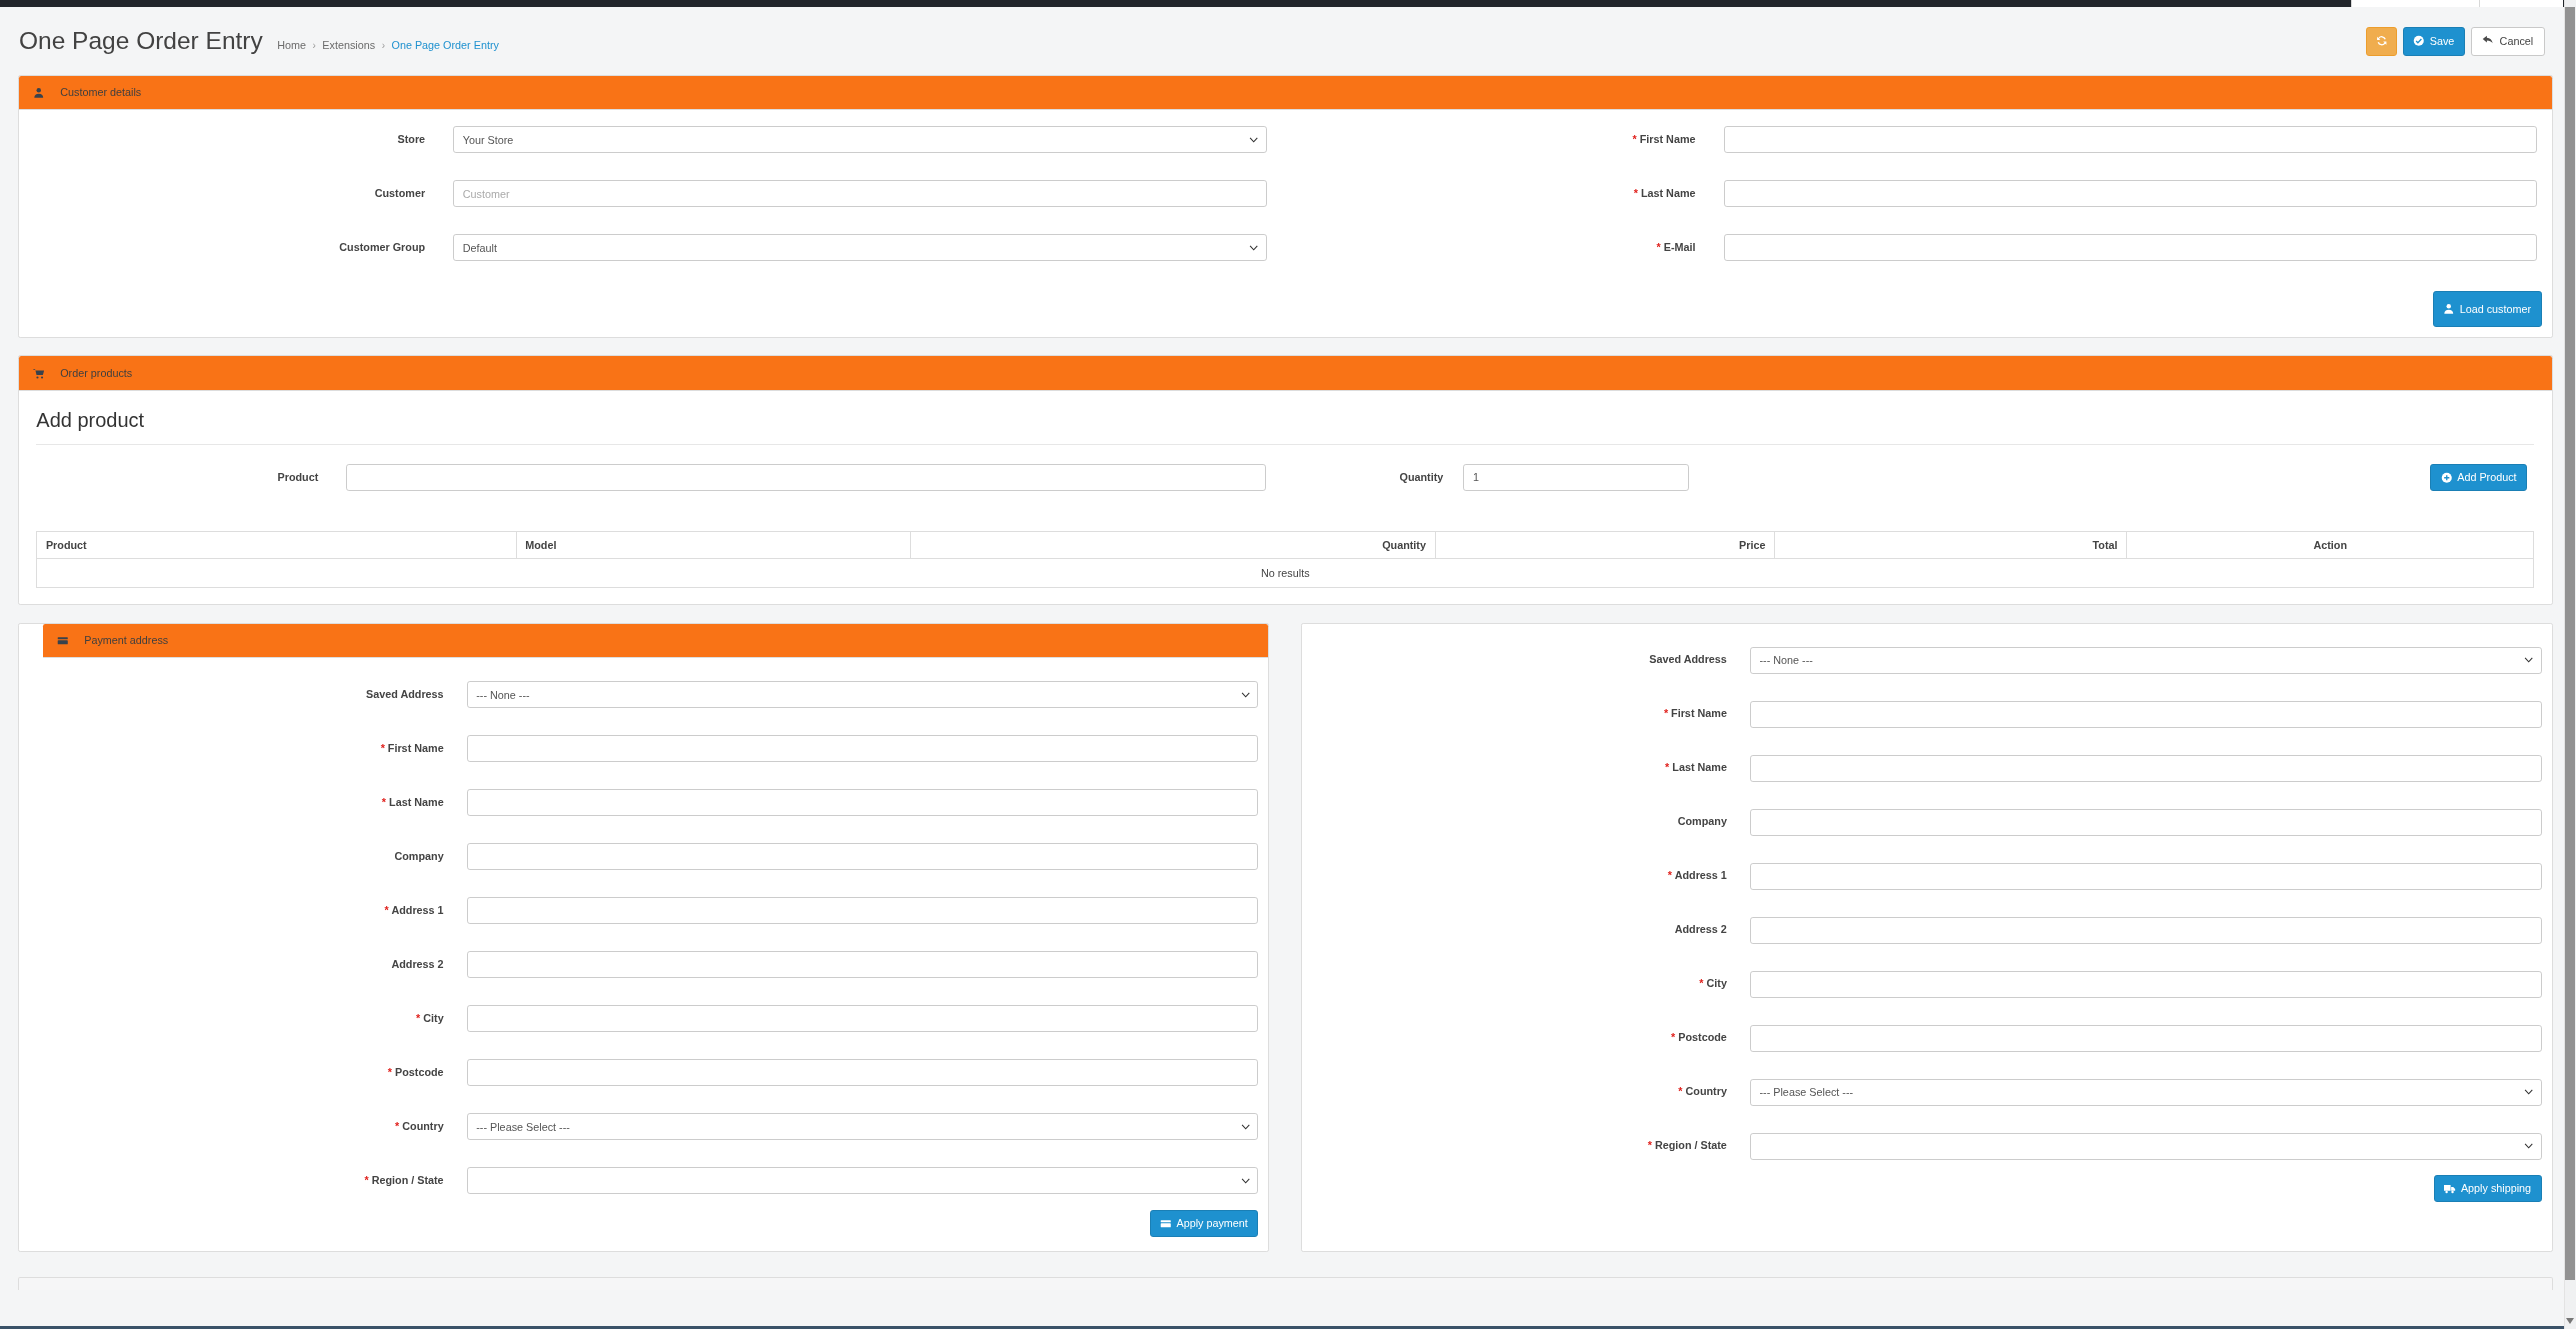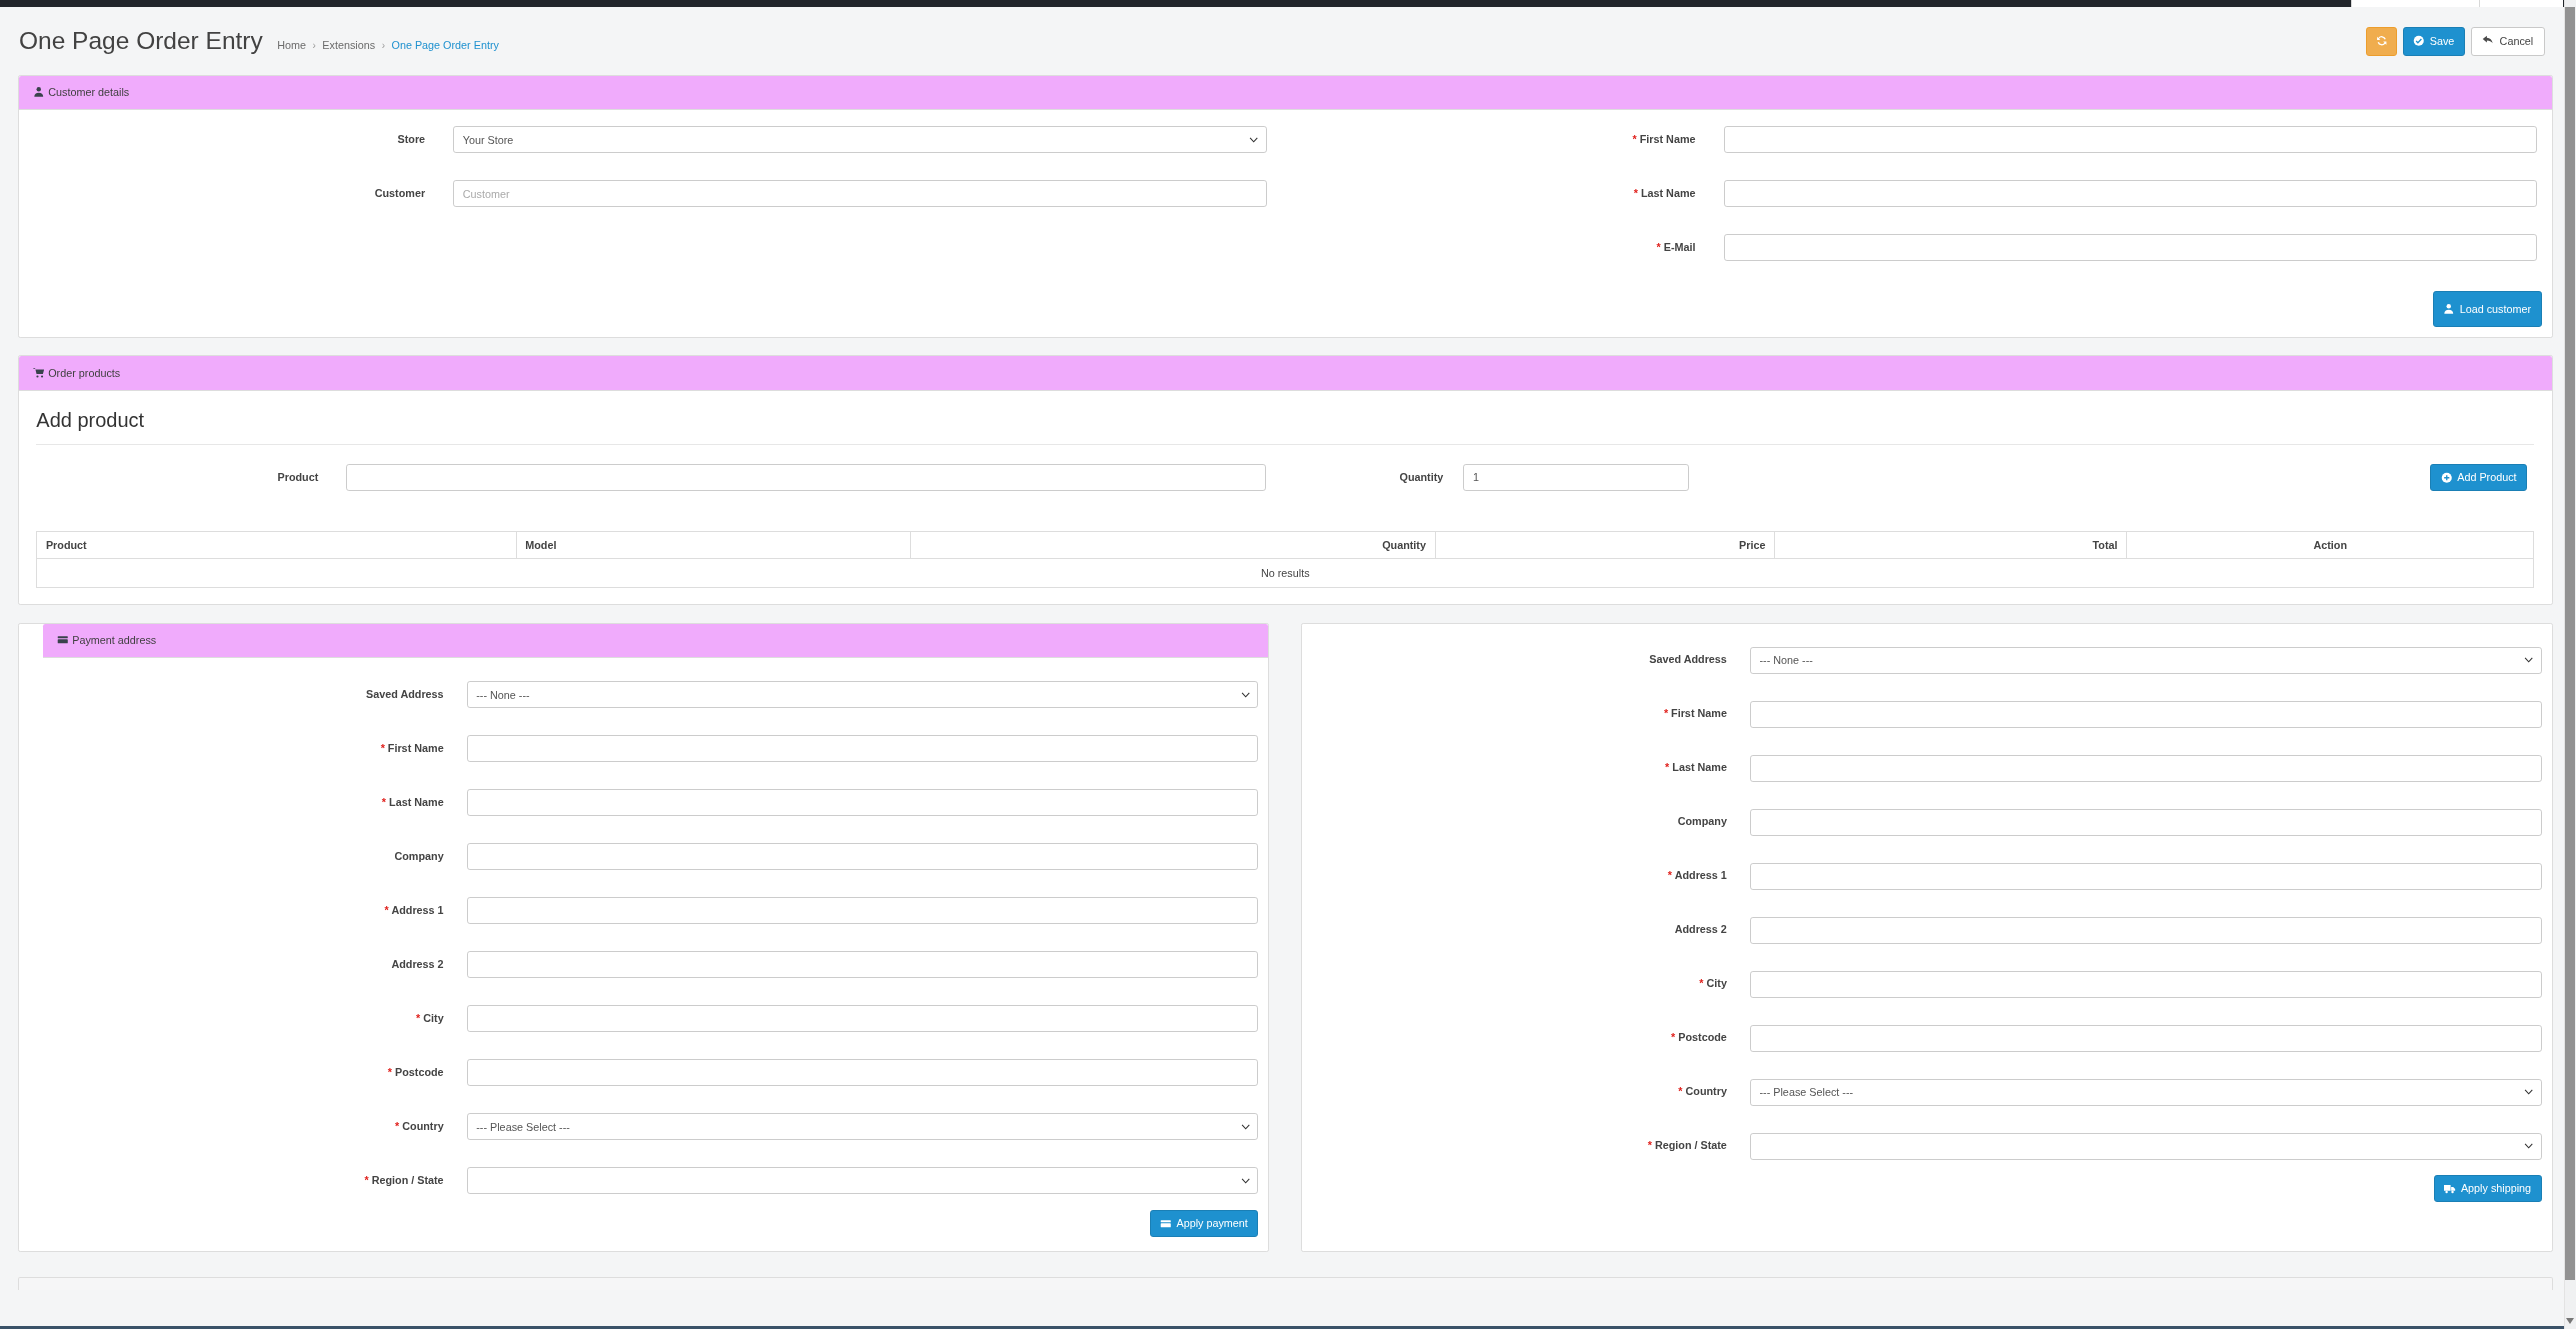--- a/index.html
+++ b/index.html
@@ -36,22 +36,22 @@
   .btn { display:inline-flex; align-items:center; justify-content:center; height:29px;
          border-radius:2.9px; font-size:10.8px; cursor:pointer; border:0.7px solid transparent; line-height:1; }
   .btn svg { width:11.5px; height:11.5px; }
   .btn-warning { background:#f0ad4e; border-color:#ec9d2c; width:31px; }
   .btn-primary { background:#1e91cf; border-color:#1a7fb5; color:#fff; padding:0 9.4px; gap:5px; }
   .btn-default { background:#fff; border-color:#c9c9c9; color:#444; padding:0 10.8px; gap:5.8px; }
 
   
   .content { padding:0 11.5px 0 18px; }
   .panel { background:#fff; border:0.7px solid #ddd; border-radius:2.2px; margin-bottom:17.3px; }
-  .panel-heading { background:#f0abfc; border-bottom:0.7px solid #ddd; padding:10.8px 13.7px;
-                   display:flex; align-items:flex-start; gap:4px; color:#3f3f3f; font-size:10.8px;
+  .panel-heading { background:#f97316; border-bottom:0.7px solid #ddd; padding:10.8px 13.7px;
+                   display:flex; align-items:flex-end; gap:16px; color:#3f3f3f; font-size:10.8px;
                    border-radius:2.2px 2.2px 0 0; }
   .panel-heading svg { width:11.5px; height:11.5px; color:#39424c; }
 
   
   .frow { display:flex; align-items:center; margin-bottom:27px; }
   .flabel { width:31.6%; text-align:right; font-weight:700; color:#444; margin-right:28px; line-height:13.7px; }
   .flabel.required::before { content:"* "; color:#e0201c; font-weight:700; }
   .ctrl { flex:1; min-width:0; }
   input.txt { width:100%; height:27px; border:0.7px solid #ccc; border-radius:2.9px; padding:0 8.6px;
               font:inherit; color:#555; background:#fff; }
@@ -201,20 +201,31 @@
               <svg class="chev" viewBox="0 0 13 13">
                     <use href="#i-chevron"></use>
                   </svg>
             </div>
               </div>
           </div>
           <div class="frow">
             <label class="flabel">Customer</label>
             <div class="ctrl"><input class="txt" placeholder="Customer" style=""></div>
           </div>
+          <div class="frow" style="margin-bottom:0;">
+            <label class="flabel">Customer Group</label>
+            <div class="ctrl">
+                <div class="select">
+              <span>Default</span>
+              <svg class="chev" viewBox="0 0 13 13">
+                    <use href="#i-chevron"></use>
+                  </svg>
+            </div>
+              </div>
+          </div>
         </div>
         <div class="col">
           <div class="frow">
             <label class="flabel required">First Name</label>
             <div class="ctrl"><input class="txt" style=""></div>
           </div>
           <div class="frow">
             <label class="flabel required">Last Name</label>
             <div class="ctrl"><input class="txt" style=""></div>
           </div>

